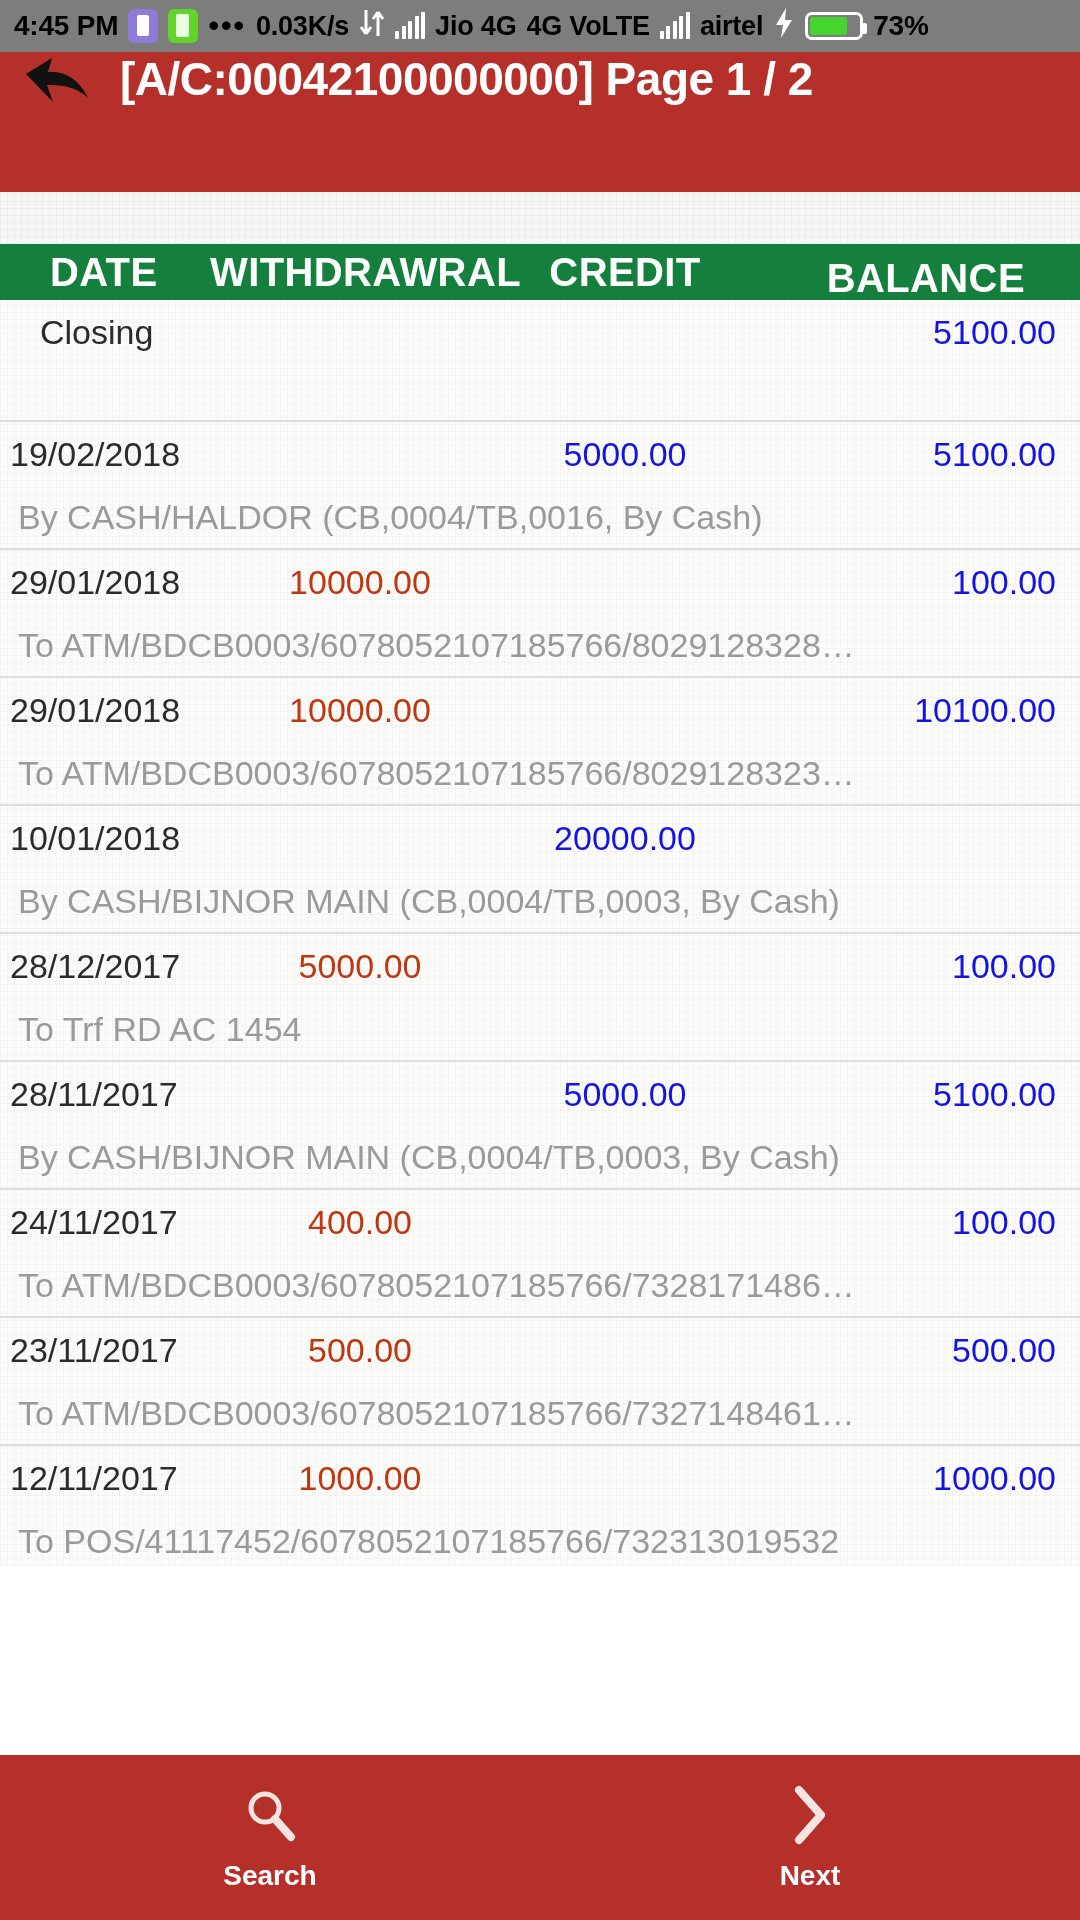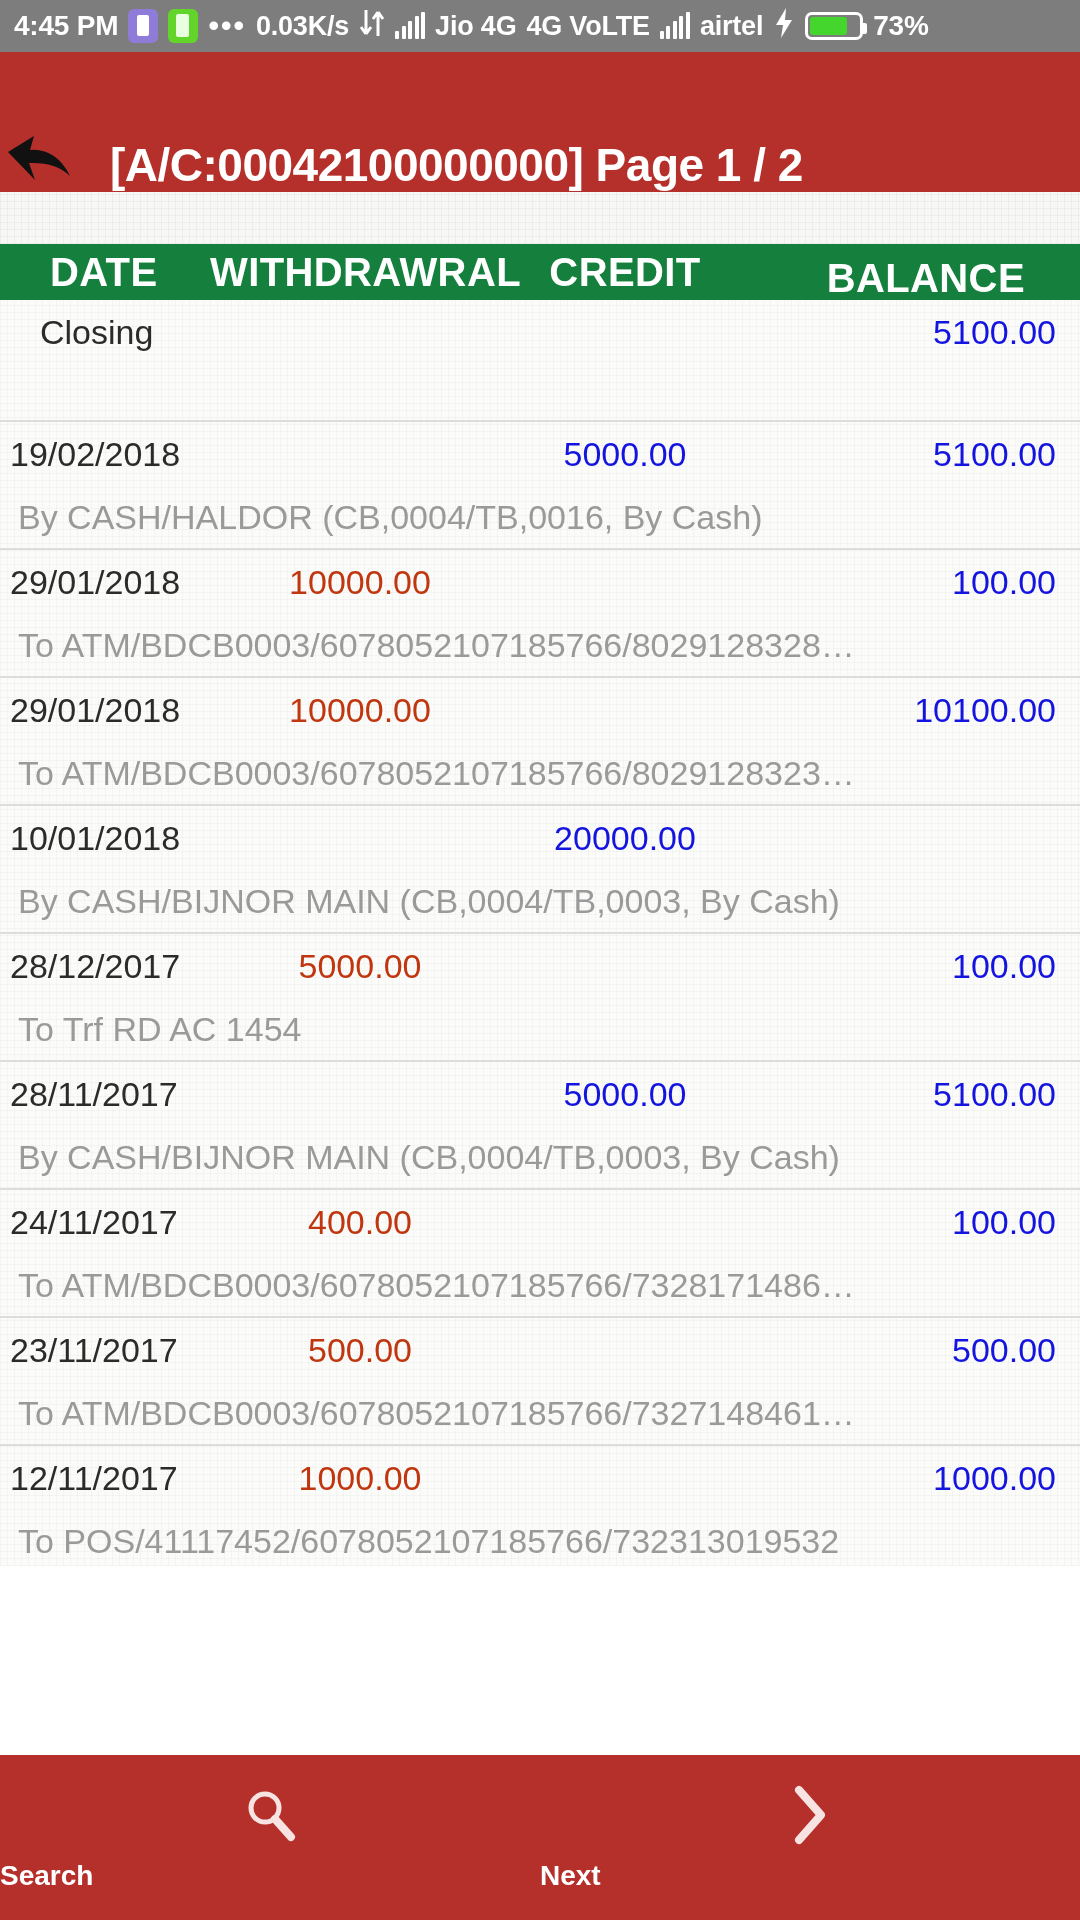--- a/index.html
+++ b/index.html
@@ -9,21 +9,21 @@
     background:#ffffff;
     overflow:hidden;
   }
 
   
   .statusbar{
     height:52px; width:1080px;
     background:#7d7d7d;
     display:flex; align-items:center;
     padding:0 14px;
-    color:#ffffff;
+    color:#000000;
     font-size:28px; font-weight:700;
     letter-spacing:-0.2px;
     gap:10px;
     white-space:nowrap;
   }
   .sb-clock{ font-size:28px; font-weight:700; }
   .sb-appicon{
     width:30px; height:34px; border-radius:6px;
     display:inline-block; position:relative;
   }
@@ -56,23 +56,23 @@
     content:""; position:absolute; right:-7px; top:8px;
     width:5px; height:11px; background:#fff; border-radius:0 2px 2px 0;
   }
   .sb-batt span{ display:block; height:100%; width:76%; background:#44d62c; border-radius:3px; }
   .sb-pct{ font-size:28px; font-weight:700; }
 
   
   .appbar{
     height:140px; width:1080px;
     background:#b5302b;
-    display:flex; align-items:flex-end;
-    padding:0 4px;
-    gap:30px;
+    display:flex; align-items:flex-start;
+    padding:0 22px;
+    gap:22px;
   }
   .back-arrow{ width:76px; height:62px; flex:0 0 auto; }
   .appbar-title{
     color:#ffffff;
     font-size:46px;
     font-weight:700;
     letter-spacing:-0.5px;
     white-space:nowrap;
   }
 
@@ -138,21 +138,21 @@
   
   .bottomnav{
     position:absolute; left:0; bottom:0;
     width:1080px; height:165px;
     background:#b5302b;
     display:flex; align-items:center;
   }
   .navbtn{
     flex:1; height:100%;
     display:flex; flex-direction:column;
-    justify-content:center;
+    align-items:center; justify-content:center;
     gap:14px;
     color:#f7e3e1;
   }
   .navbtn .nav-ico{ height:62px; display:flex; align-items:center; justify-content:center; }
   .navbtn .nav-lbl{ font-size:28px; font-weight:700; color:#ffffff; }
 </style>
 </head>
 <body>
 
 <div class="statusbar">

